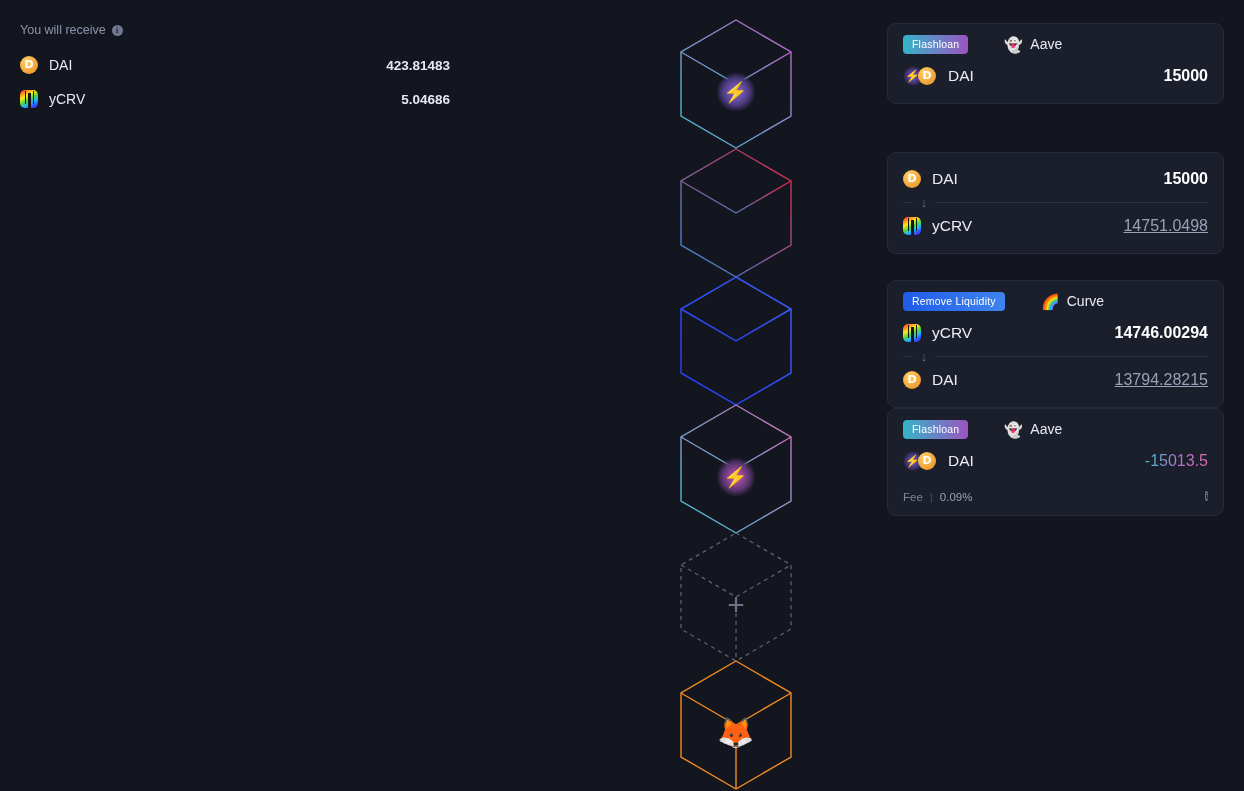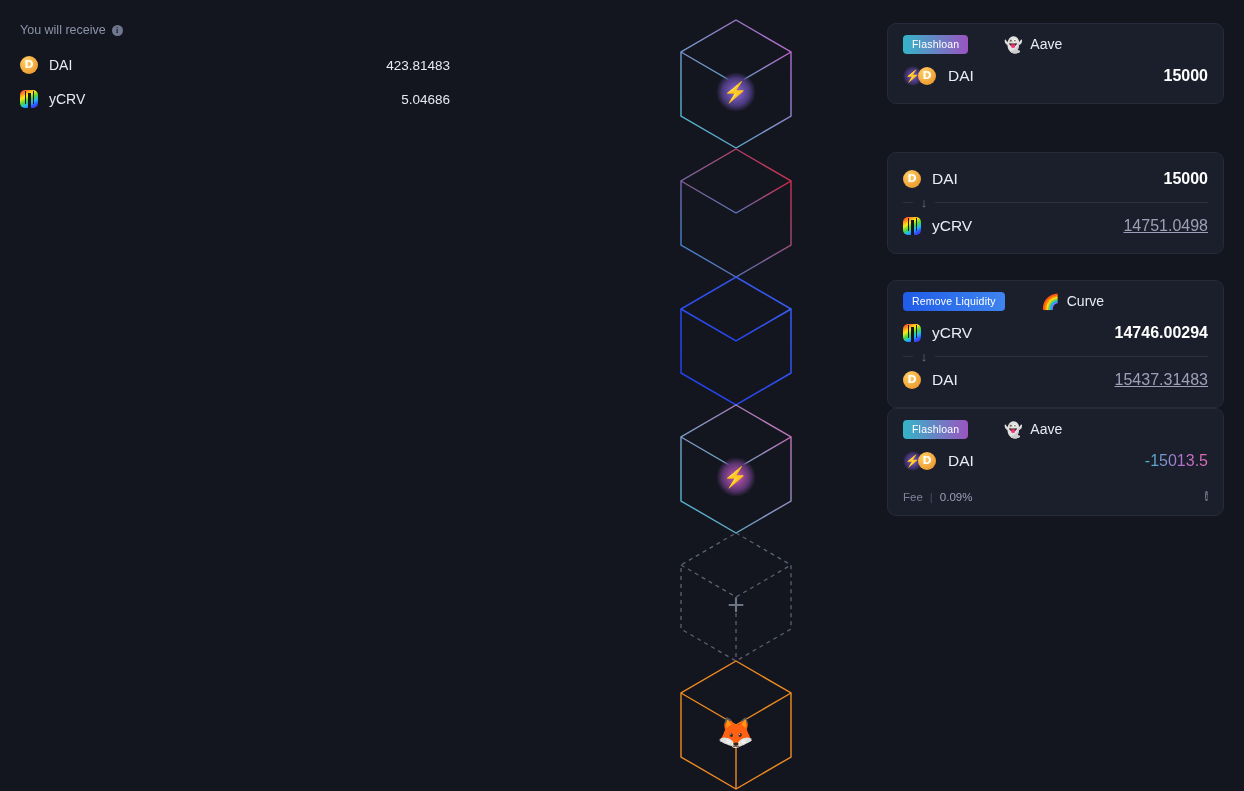--- a/index.html
+++ b/index.html
@@ -15,21 +15,21 @@
   .receive-panel { position: absolute; left: 0; top: 0; width: 470px; padding: 14px 20px 0 20px; }
   .receive-head { display: flex; align-items: center; gap: 6px; font-size: 12.5px; color: #8c94ab; margin-bottom: 12px; }
   .info-dot {
     width: 11px; height: 11px; border-radius: 50%;
     background: #70788f; color: #1b1e29;
     font-size: 8px; font-weight: bold; line-height: 11px; text-align: center;
     font-family: "Liberation Serif", serif;
   }
   .receive-row { display: flex; align-items: center; height: 32px; margin-bottom: 2px; }
   .receive-row .tk-name { font-size: 14px; color: #e7eaf2; margin-left: 11px; }
-  .receive-row .tk-val { margin-left: auto; font-size: 13.5px; color: #e7eaf2; }
+  .receive-row .tk-val { margin-left: auto; font-size: 13.5px; color: #e7eaf2; font-weight: bold; }
 
   
   .tkicon { width: 18px; height: 18px; border-radius: 50%; flex: none; position: relative; display: inline-block; }
   .tkicon.dai {
     background: radial-gradient(circle at 35% 30%, #ffd066, #f2a63b 60%, #e08f22);
   }
   .tkicon.dai::after {
     content: "D"; position: absolute; inset: 0;
     font-size: 11px; line-height: 18px; text-align: center; color: #fffdf5;
     font-family: "DejaVu Sans", sans-serif; font-weight: 700;
@@ -296,21 +296,21 @@
         <span class="a-val">14746.00294</span>
       </div>
       <div class="divider">
         <span class="dline"></span>
         <span class="dgapL"></span>
         <span class="darrow">↓</span>
       </div>
       <div class="asset-row muted">
         <span class="tkicon dai"></span>
         <span class="a-name">DAI</span>
-        <span class="a-val">15437.31483</span>
+        <span class="a-val">13794.28215</span>
       </div>
     </div>
 
     <div class="card" style="top:399px">
       <div class="card-head">
         <span class="badge flashloan">Flashloan</span>
         <span class="proto">
           <span class="proto-icon">👻</span>
           <span class="proto-name">Aave</span>
         </span>

